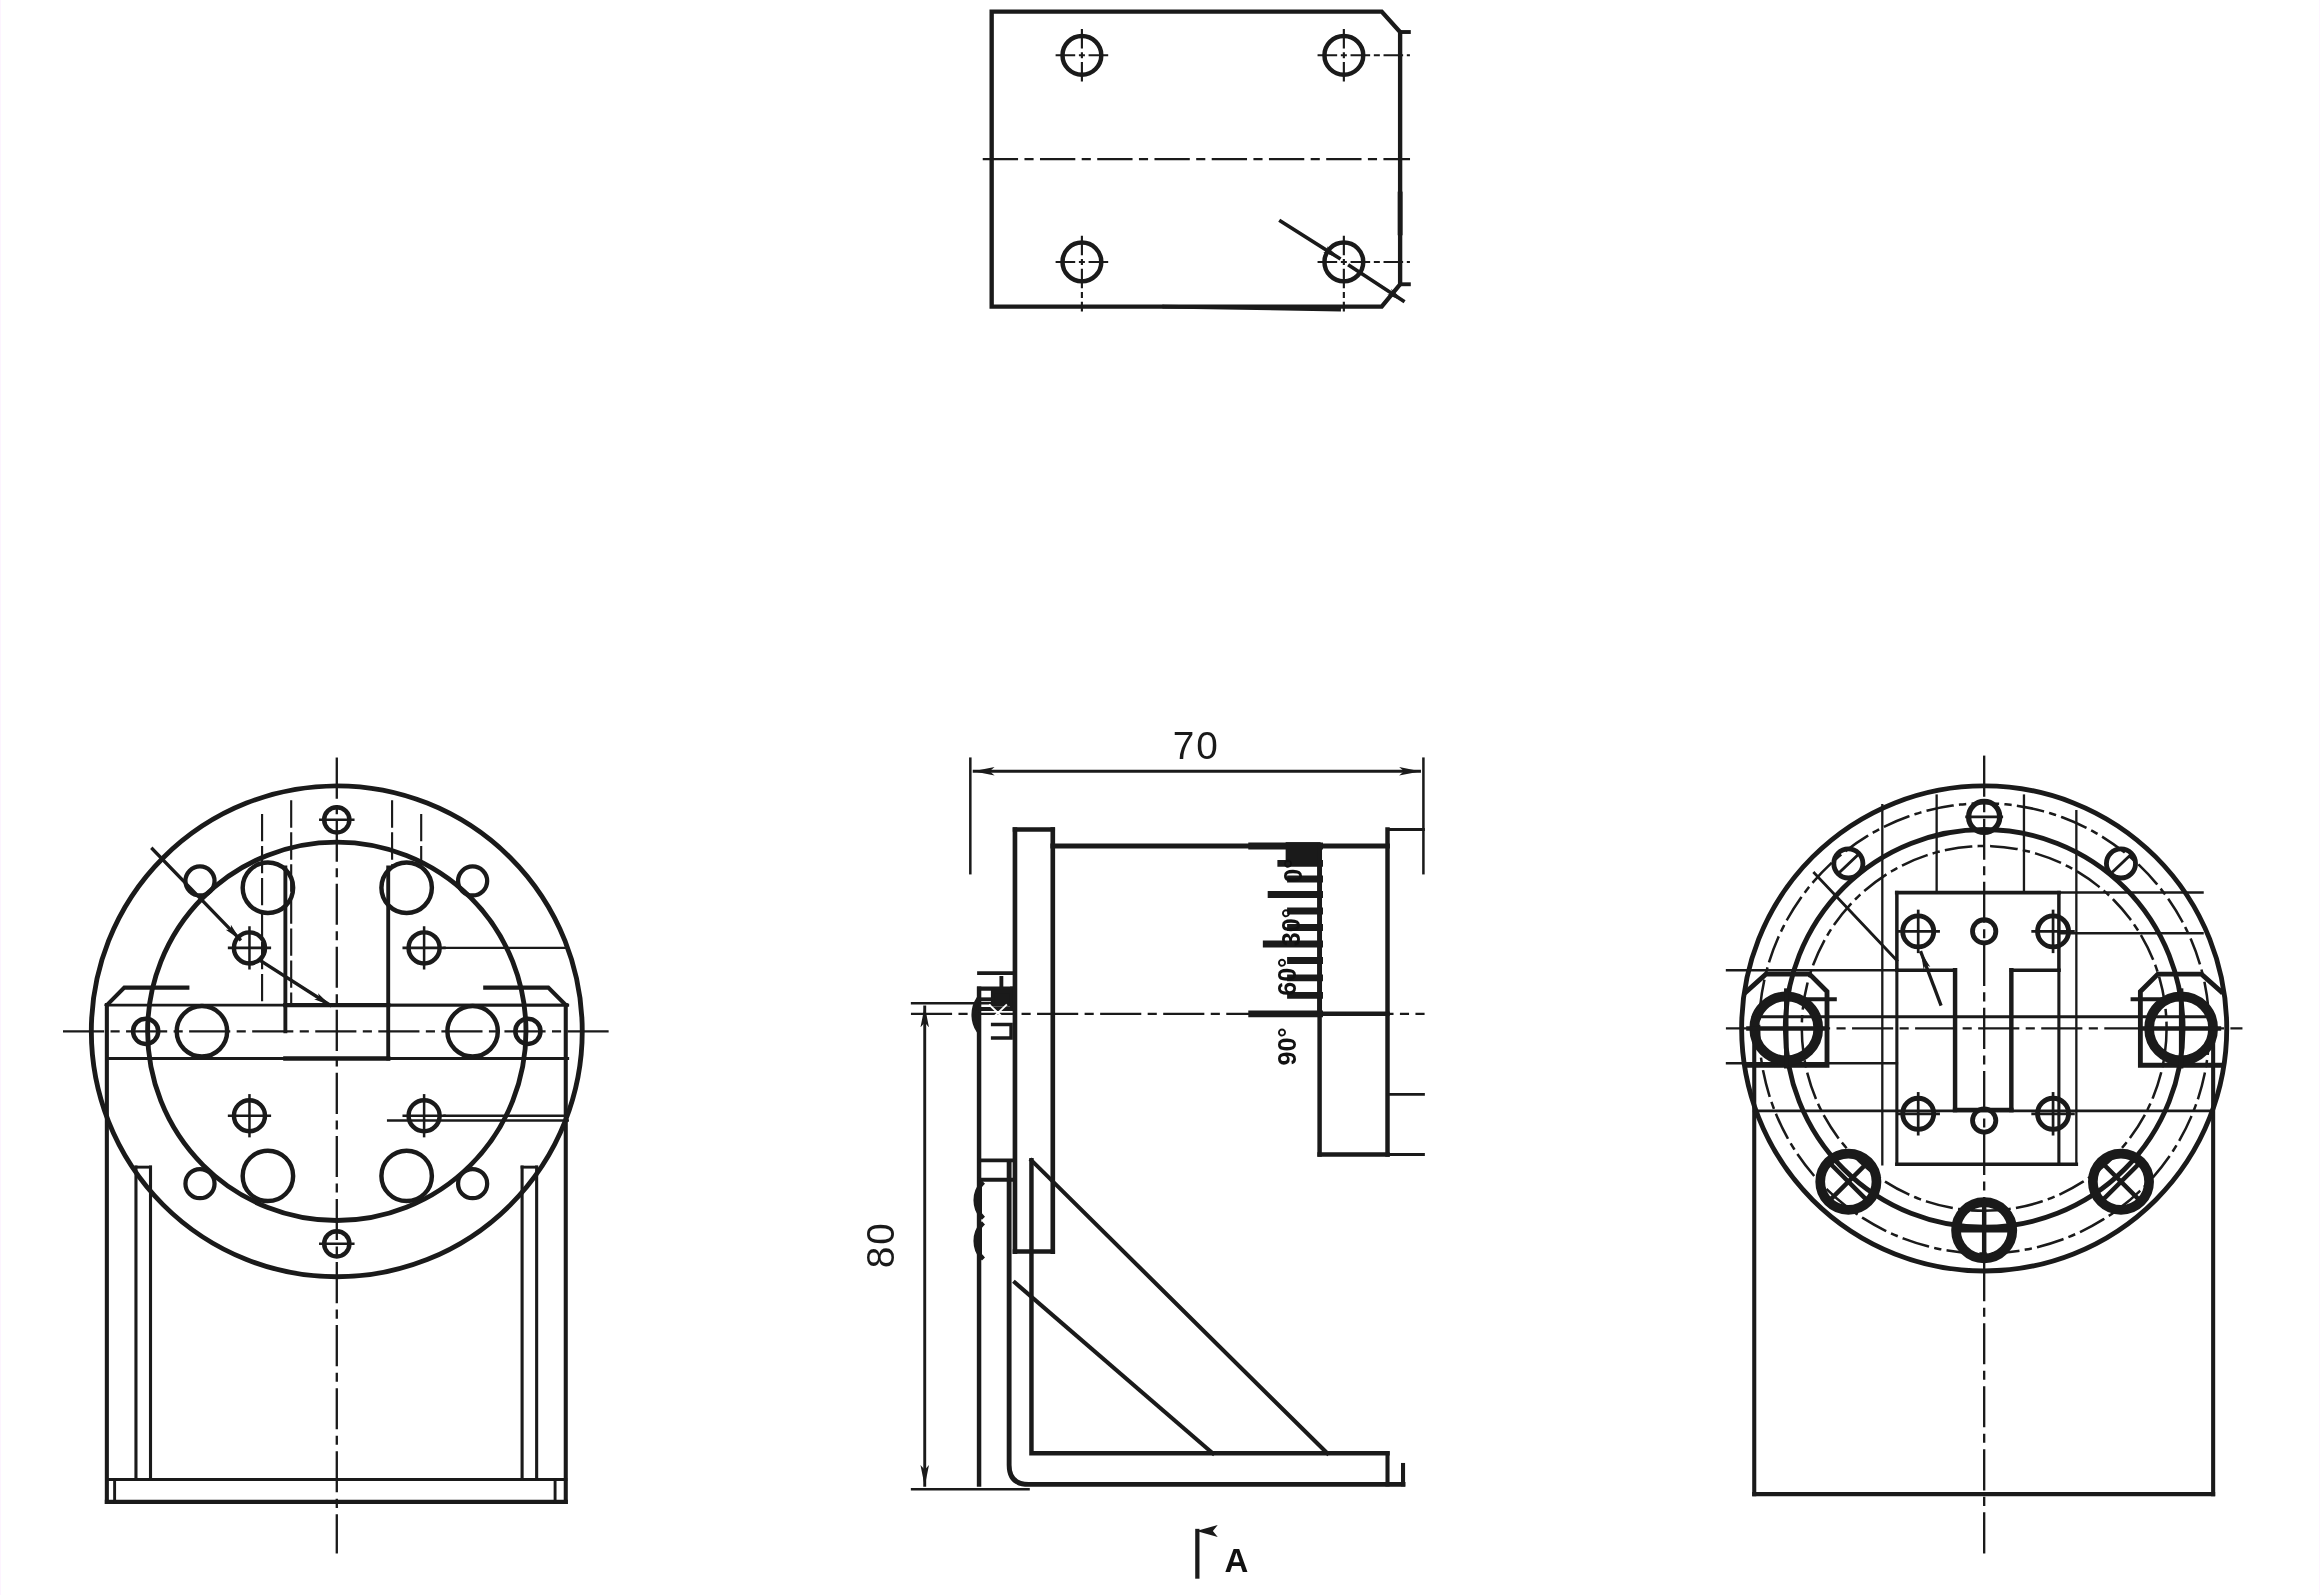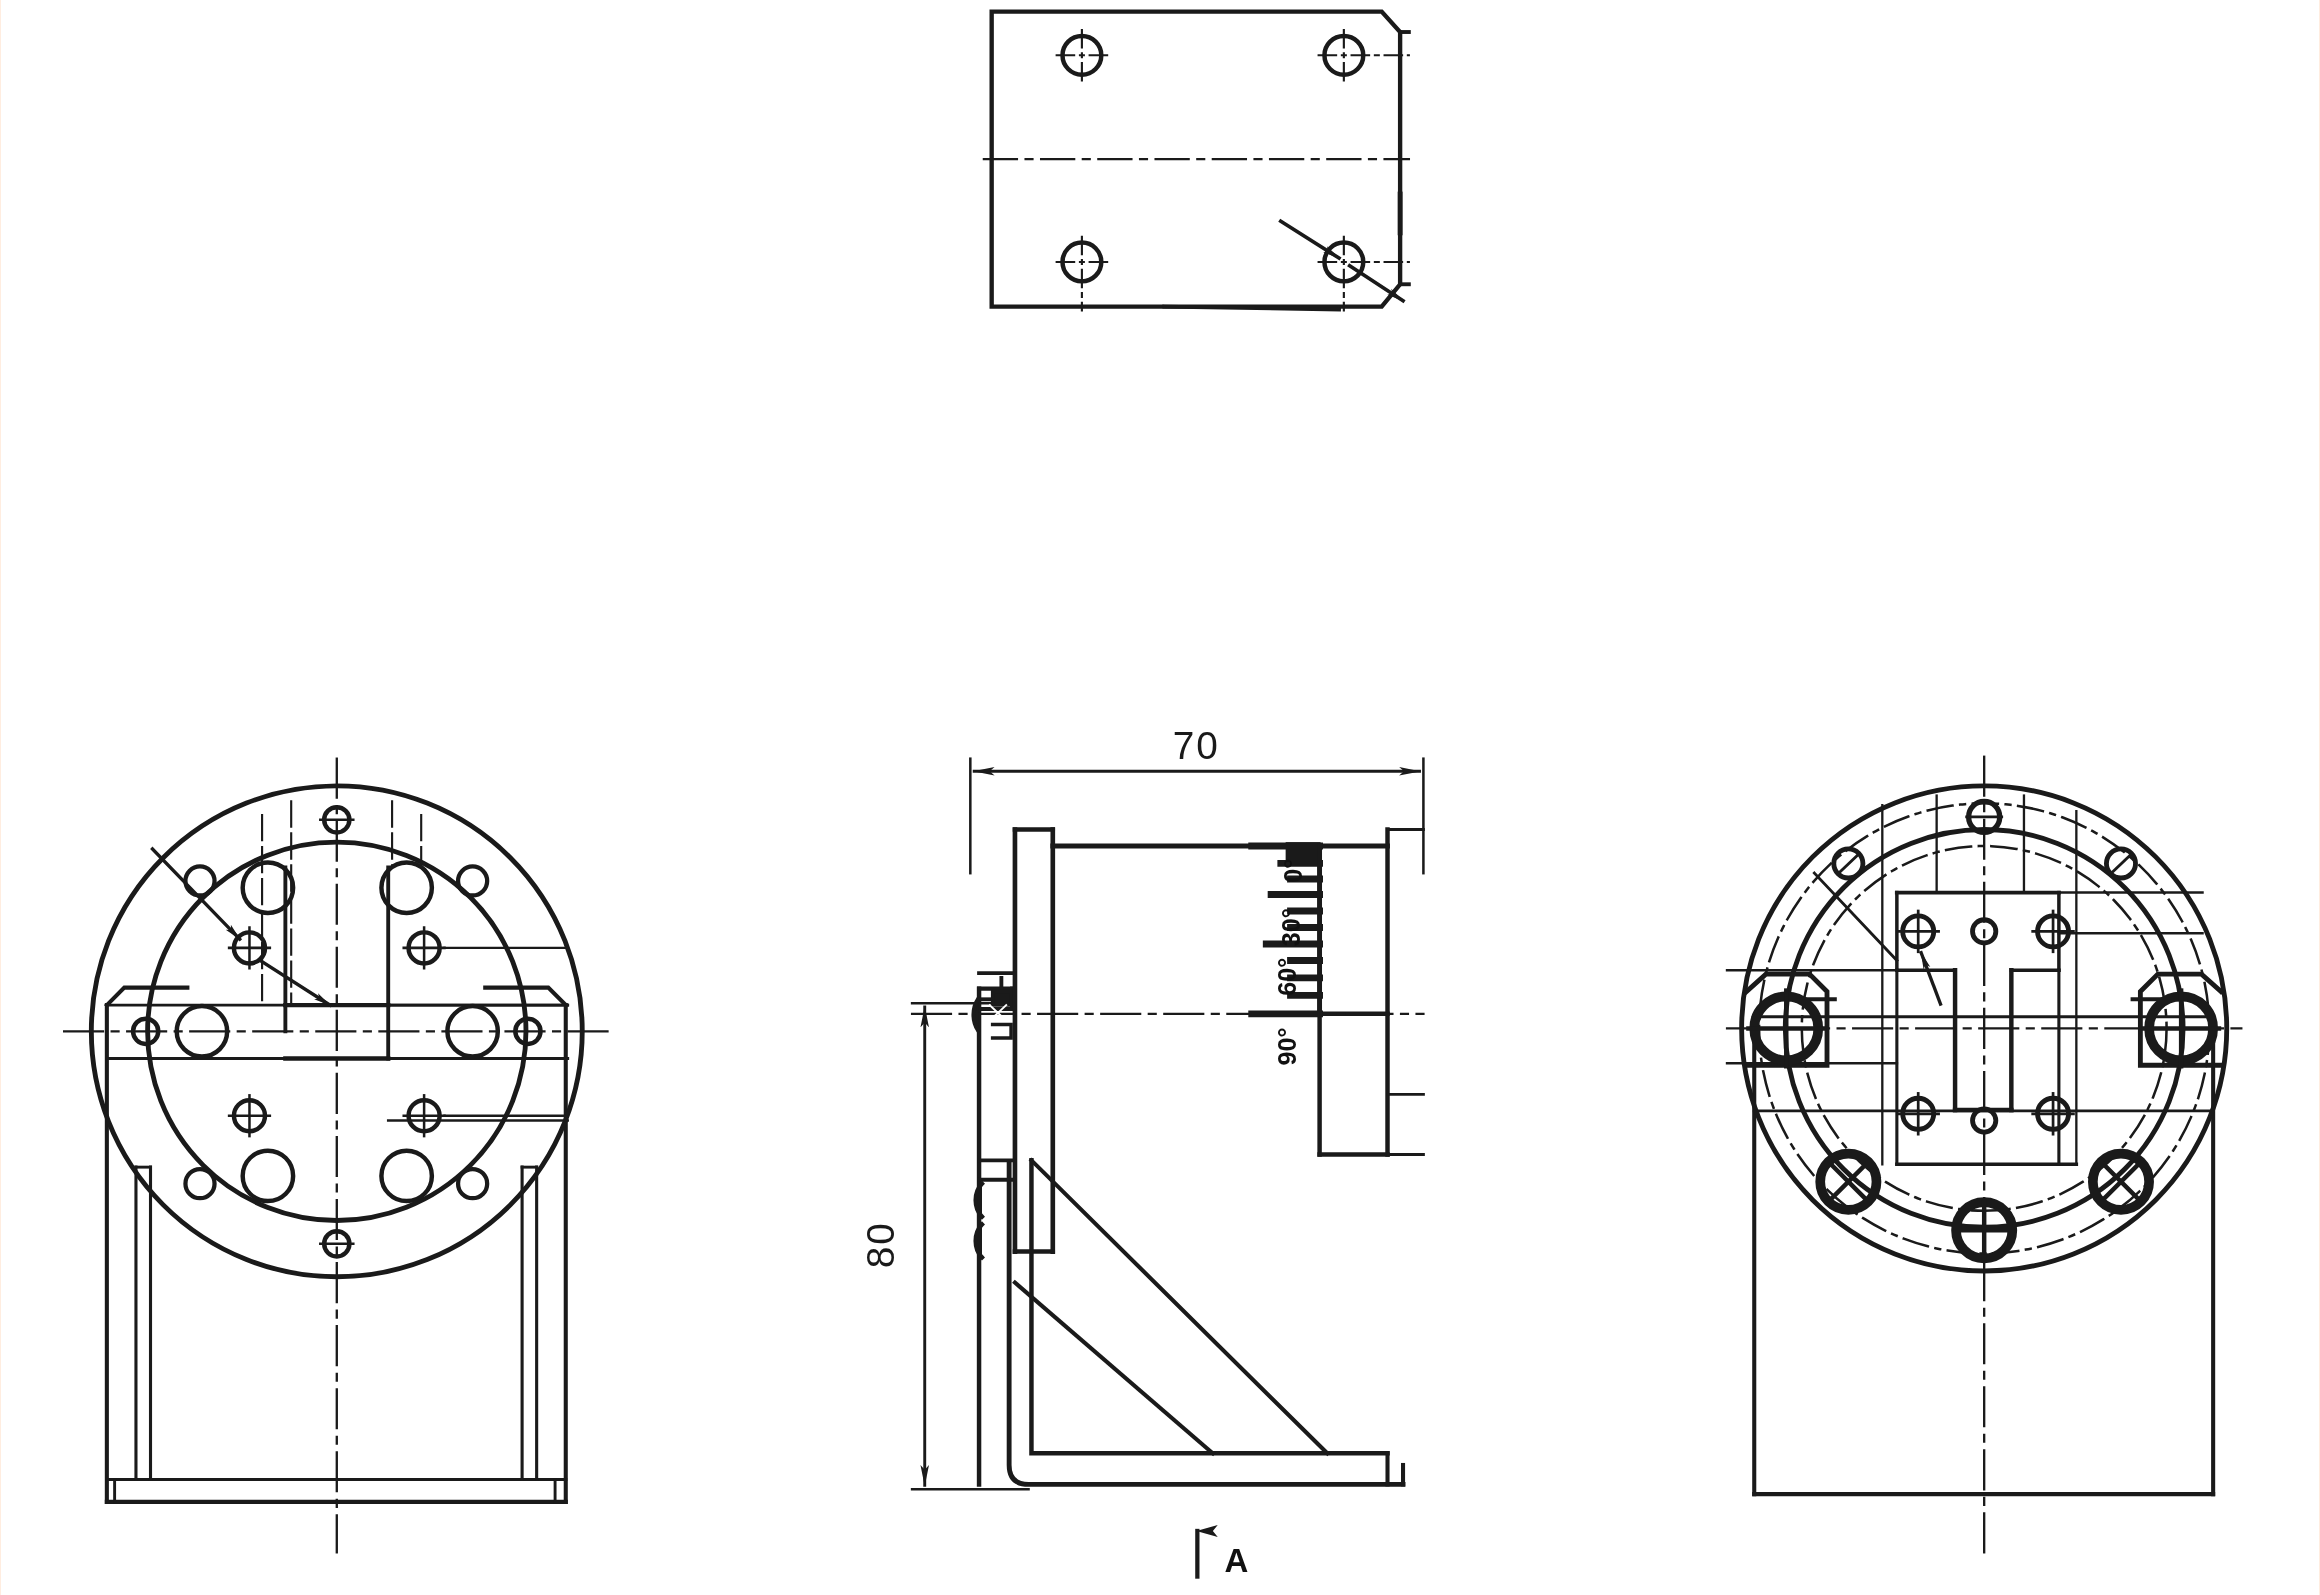--- a/index.html
+++ b/index.html
@@ -3,21 +3,21 @@
 <meta charset="utf-8">
 <title>Technical Drawing</title>
 <style>
   html,body{margin:0;padding:0;background:#ffffff;}
   body{
     width:2320px;height:1595px;
     font-family:"Liberation Sans", sans-serif;
     overflow:hidden;
     position:relative;
   }
-  #sheet{position:absolute;left:0;top:0;width:2320px;height:1595px;background:#f97316;}
+  #sheet{position:absolute;left:0;top:0;width:2320px;height:1595px;background:#f0abfc;}
   svg{display:block;}
   .dimtext{
     font-family:"Liberation Sans", sans-serif;
     font-size:40px;
     fill:#1a1a1a;
     letter-spacing:2px;
   }
   .scaletext{
     font-family:"Liberation Sans", sans-serif;
     font-size:26px;

